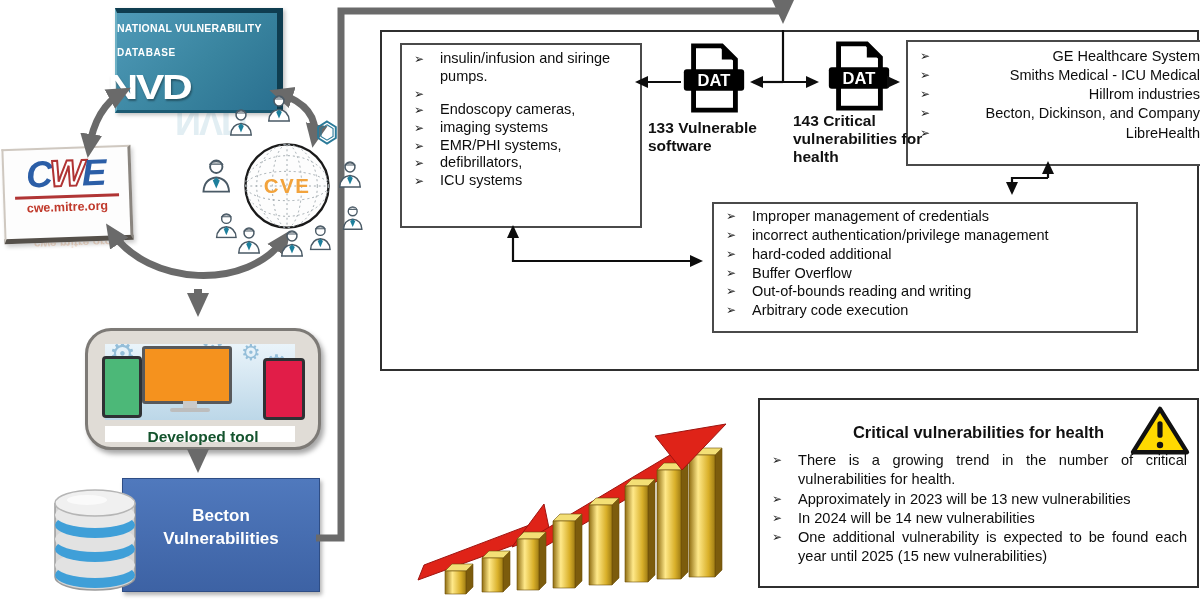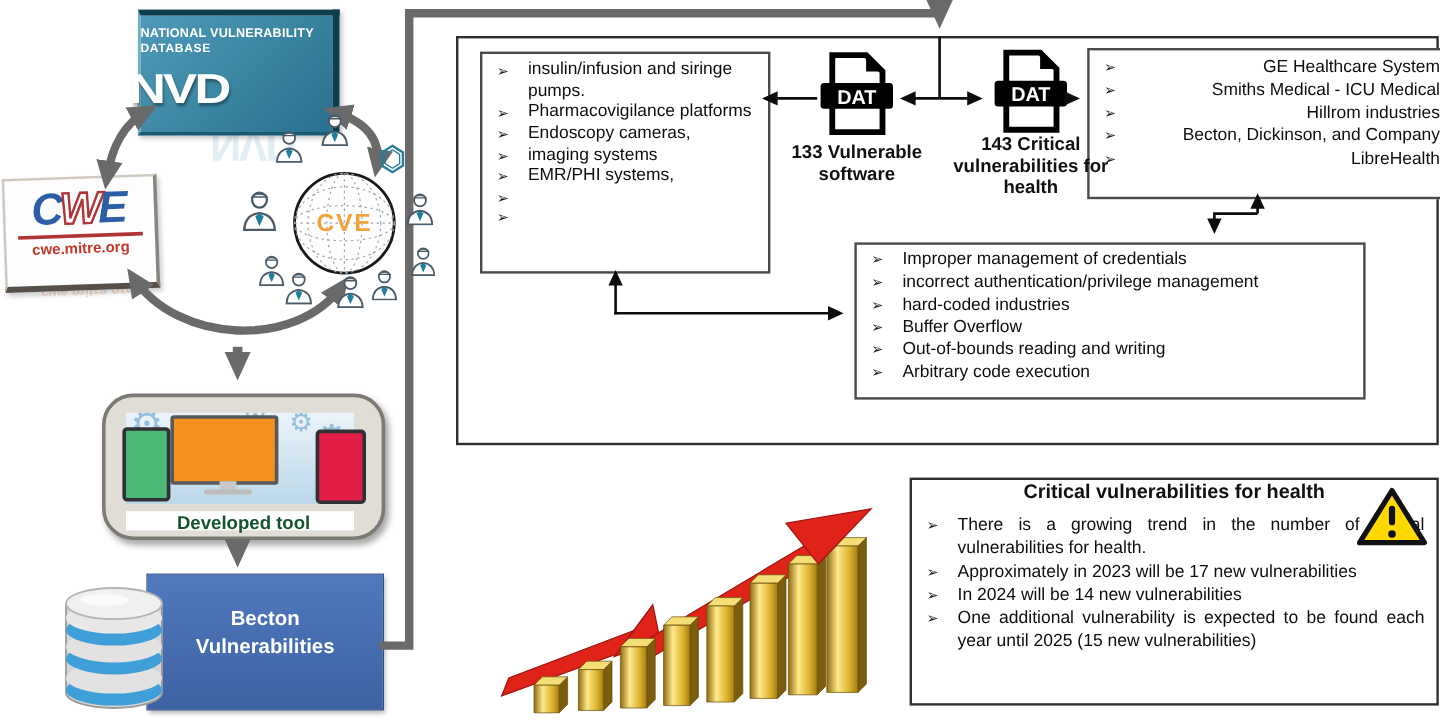--- a/index.html
+++ b/index.html
@@ -7,21 +7,21 @@
        font-family:"Liberation Sans",sans-serif;color:#111;}
   .abs{position:absolute;}
 
   
   .nvd-box{left:115px;top:8px;width:160px;height:97px;z-index:2;
     background:linear-gradient(135deg,#4f9ab8 0%,#39849f 55%,#2a7090 100%);
     border-top:5px solid #0f3d50;border-right:6px solid #0f3d50;
     border-left:2px solid #6db0c4;border-bottom:3px solid #1c5a72;
     box-shadow:2px 2px 4px rgba(0,0,0,.25);text-align:left;}
   .nvd-t1{margin-top:9px;font-size:10.5px;font-weight:bold;color:#fff;letter-spacing:.2px;}
-  .nvd-t2{margin-top:1px;font-size:10px;font-weight:bold;color:#fff;letter-spacing:.6px;}
+  .nvd-t2{margin-top:13px;font-size:10px;font-weight:bold;color:#fff;letter-spacing:.6px;}
   .nvd-logo{margin-top:8px;font-size:38px;font-weight:800;color:#fff;
     letter-spacing:-2px;transform:scaleX(1.12) scaleY(.92);text-shadow:1px 2px 2px rgba(0,0,0,.35);}
   .nvd-refl{left:130px;top:100px;width:160px;text-align:center;font-size:36px;font-weight:800;
     color:#4f9ab8;letter-spacing:-2px;transform:scaleY(-1);opacity:.16;z-index:1;}
 
   
   .cwe-box{left:3px;top:147px;width:124px;height:88px;z-index:2;background:#fdfdfd;
     border:2px solid #cfc8c0;border-bottom:5px solid #55504a;border-right:3px solid #8a857f;
     transform:rotate(-2deg);text-align:center;box-shadow:2px 3px 4px rgba(0,0,0,.2);}
   .cwe-letters{margin-top:6px;font-size:37px;font-weight:800;font-style:italic;line-height:1;}
@@ -69,27 +69,27 @@
   .li{display:flex;align-items:flex-start;}
   .blt{flex:0 0 26px;width:26px;font-size:12px;padding:2px 0 0 6px;color:#222;}
   .litxt{flex:1;font-size:14.5px;line-height:1.22;color:#0d0d0d;}
   .manu-box .litxt{line-height:1.32;text-align:right;}
   .weak-box .litxt{line-height:1.3;}
 
   
   .dat{width:64px;height:72px;z-index:3;}
   .dat-left{left:682px;top:42px;}
   .dat-right{left:827px;top:40px;}
-  .dat-caption{width:132px;text-align:center;font-weight:bold;font-size:15.5px;line-height:1.15;z-index:3;}
+  .dat-caption{width:132px;font-weight:bold;font-size:15.5px;line-height:1.15;z-index:3;}
   .cap-left{left:648px;top:119px;}
   .cap-right{left:793px;top:112px;}
 
   
   .trend-box{left:758px;top:398px;width:437px;height:186px;border:2px solid #2f2f2f;z-index:2;background:#fff;}
-  .trend-title{margin-top:1px;text-align:center;font-size:16.5px;font-weight:bold;}
+  .trend-title{margin-top:23px;text-align:center;font-size:16.5px;font-weight:bold;}
   .trend-list{margin-top:9px;padding:0 10px 0 6px;}
   .trend-list .litxt{font-size:14.6px;line-height:1.32;text-align:justify;}
   .warn-tri{position:absolute;right:6px;top:4px;width:62px;height:54px;}
 
   
   #connector-layer{left:0;top:0;width:1200px;height:600px;z-index:4;pointer-events:none;}
   #people-layer{left:0;top:0;width:1200px;height:600px;z-index:5;pointer-events:none;}
   #chart-layer{left:408px;top:392px;width:350px;height:208px;z-index:2;}
 </style>
 </head>
@@ -184,39 +184,40 @@
 <div class="abs outer-box"></div>
 
 <div class="abs list-box software-box">
   <div>
       <div class="li">
         <span class="blt">➢</span>
         <div class="litxt">insulin/infusion and siringe pumps.</div>
       </div>
       <div class="li">
         <span class="blt">➢</span>
-        <div class="litxt">Pharmacovigilance platforms</div>
       </div>
       <div class="li">
         <span class="blt">➢</span>
         <div class="litxt">Endoscopy cameras,</div>
       </div>
       <div class="li">
         <span class="blt">➢</span>
         <div class="litxt">imaging systems</div>
       </div>
       <div class="li">
         <span class="blt">➢</span>
         <div class="litxt">EMR/PHI systems,</div>
       </div>
       <div class="li">
         <span class="blt">➢</span>
-      </div>
-      <div class="li">
-        <span class="blt">➢</span>
+        <div class="litxt">defibrillators,</div>
+      </div>
+      <div class="li">
+        <span class="blt">➢</span>
+        <div class="litxt">ICU systems</div>
       </div>
     </div>
 </div>
 
 <div class="abs list-box manu-box">
   <div>
       <div class="li">
         <span class="blt">➢</span>
         <div class="litxt">GE Healthcare System</div>
       </div>
@@ -244,21 +245,21 @@
       <div class="li">
         <span class="blt">➢</span>
         <div class="litxt">Improper management of credentials</div>
       </div>
       <div class="li">
         <span class="blt">➢</span>
         <div class="litxt">incorrect authentication/privilege management</div>
       </div>
       <div class="li">
         <span class="blt">➢</span>
-        <div class="litxt">hard-coded industries</div>
+        <div class="litxt">hard-coded additional</div>
       </div>
       <div class="li">
         <span class="blt">➢</span>
         <div class="litxt">Buffer Overflow</div>
       </div>
       <div class="li">
         <span class="blt">➢</span>
         <div class="litxt">Out-of-bounds  reading and writing</div>
       </div>
       <div class="li">
@@ -294,21 +295,21 @@
     <circle cx="32" cy="42.5" r="3.3" fill="#111"></circle>
   </svg>
   <div class="trend-title">Critical vulnerabilities for health</div>
   <div class="trend-list">
       <div class="li">
         <span class="blt">➢</span>
         <div class="litxt">There is a growing trend in the number of critical vulnerabilities for health.</div>
       </div>
       <div class="li">
         <span class="blt">➢</span>
-        <div class="litxt">Approximately in 2023 will be 17 new vulnerabilities</div>
+        <div class="litxt">Approximately in 2023 will be 13 new vulnerabilities</div>
       </div>
       <div class="li">
         <span class="blt">➢</span>
         <div class="litxt">In 2024 will be 14 new vulnerabilities</div>
       </div>
       <div class="li">
         <span class="blt">➢</span>
         <div class="litxt">One additional vulnerability is expected to be found each year until 2025 (15 new vulnerabilities)</div>
       </div>
     </div>

